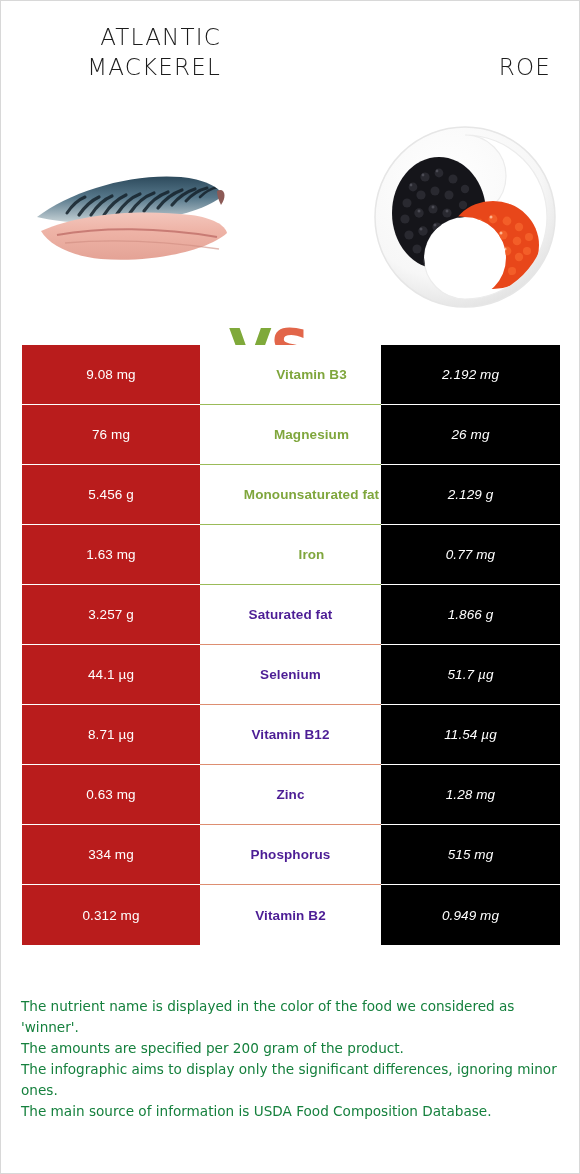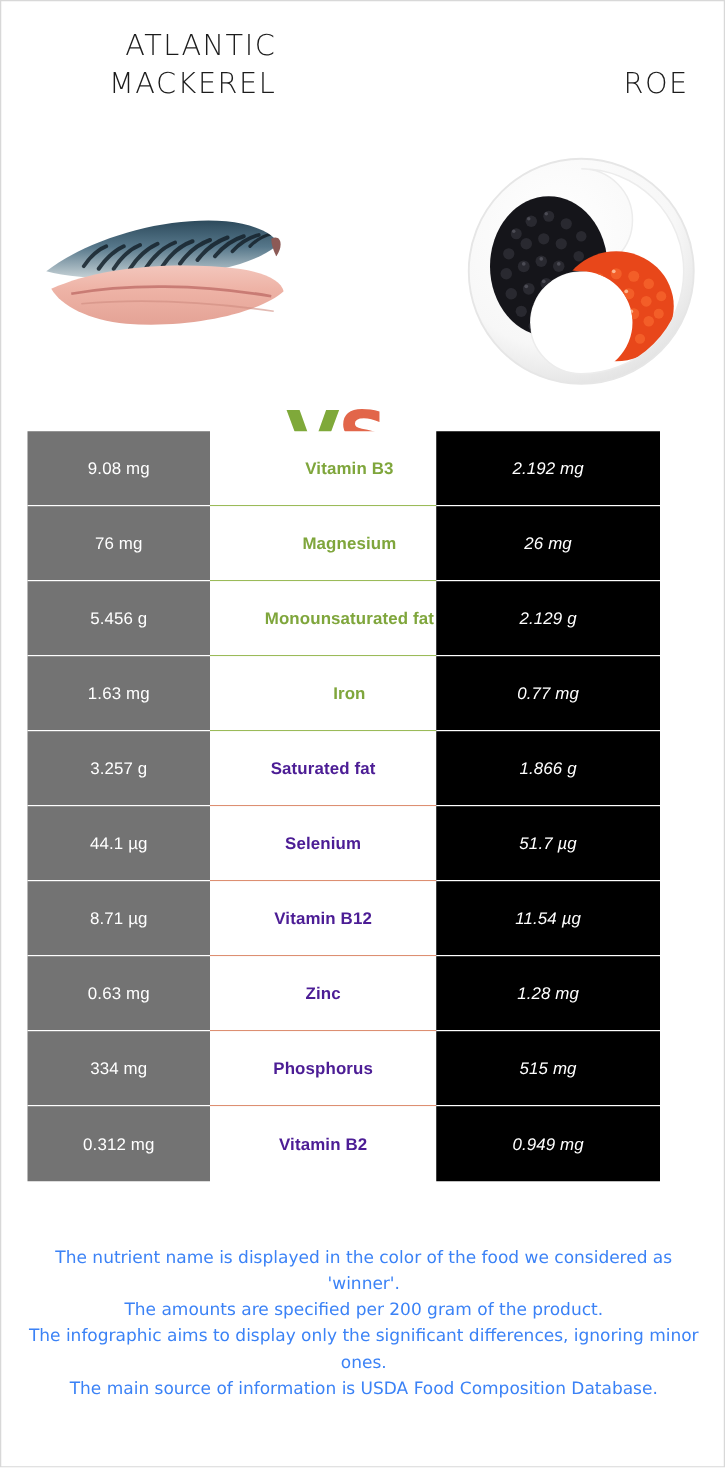--- a/index.html
+++ b/index.html
@@ -109,22 +109,22 @@
   }
   .cell {
     display: flex;
     align-items: center;
     justify-content: center;
     box-sizing: border-box;
     font-size: 13.5px;
     letter-spacing: .1px;
   }
   .cell-left {
-    width: 146px;
-    background: #737373;
+    width: 178px;
+    background: #b91c1c;
     color: #ffffff;
     border-bottom: 1px solid #ffffff;
   }
   .cell-mid {
     width: 181px;
     background: #ffffff;
     font-weight: 700;
     font-size: 13.5px;
   }
   .cell-right {
@@ -148,25 +148,25 @@
     border-bottom: 1px solid #dd8f72;
   }
   .row:last-child .cell-mid { border-bottom: none; }
 
   
   .footer {
     position: absolute;
     left: 20px;
     top: 995px;
     width: 540px;
-    text-align: center;
+    text-align: left;
     font-family: "DejaVu Sans", sans-serif;
     font-size: 13.6px;
     line-height: 21px;
-    color: #3b82f6;
+    color: #15803d;
   }
   .footer div { display: block; }
 </style>
 </head>
 <body>
 
 <div class="page">
 
   <div class="header">
     <div class="title title-left">Atlantic Mackerel</div>

